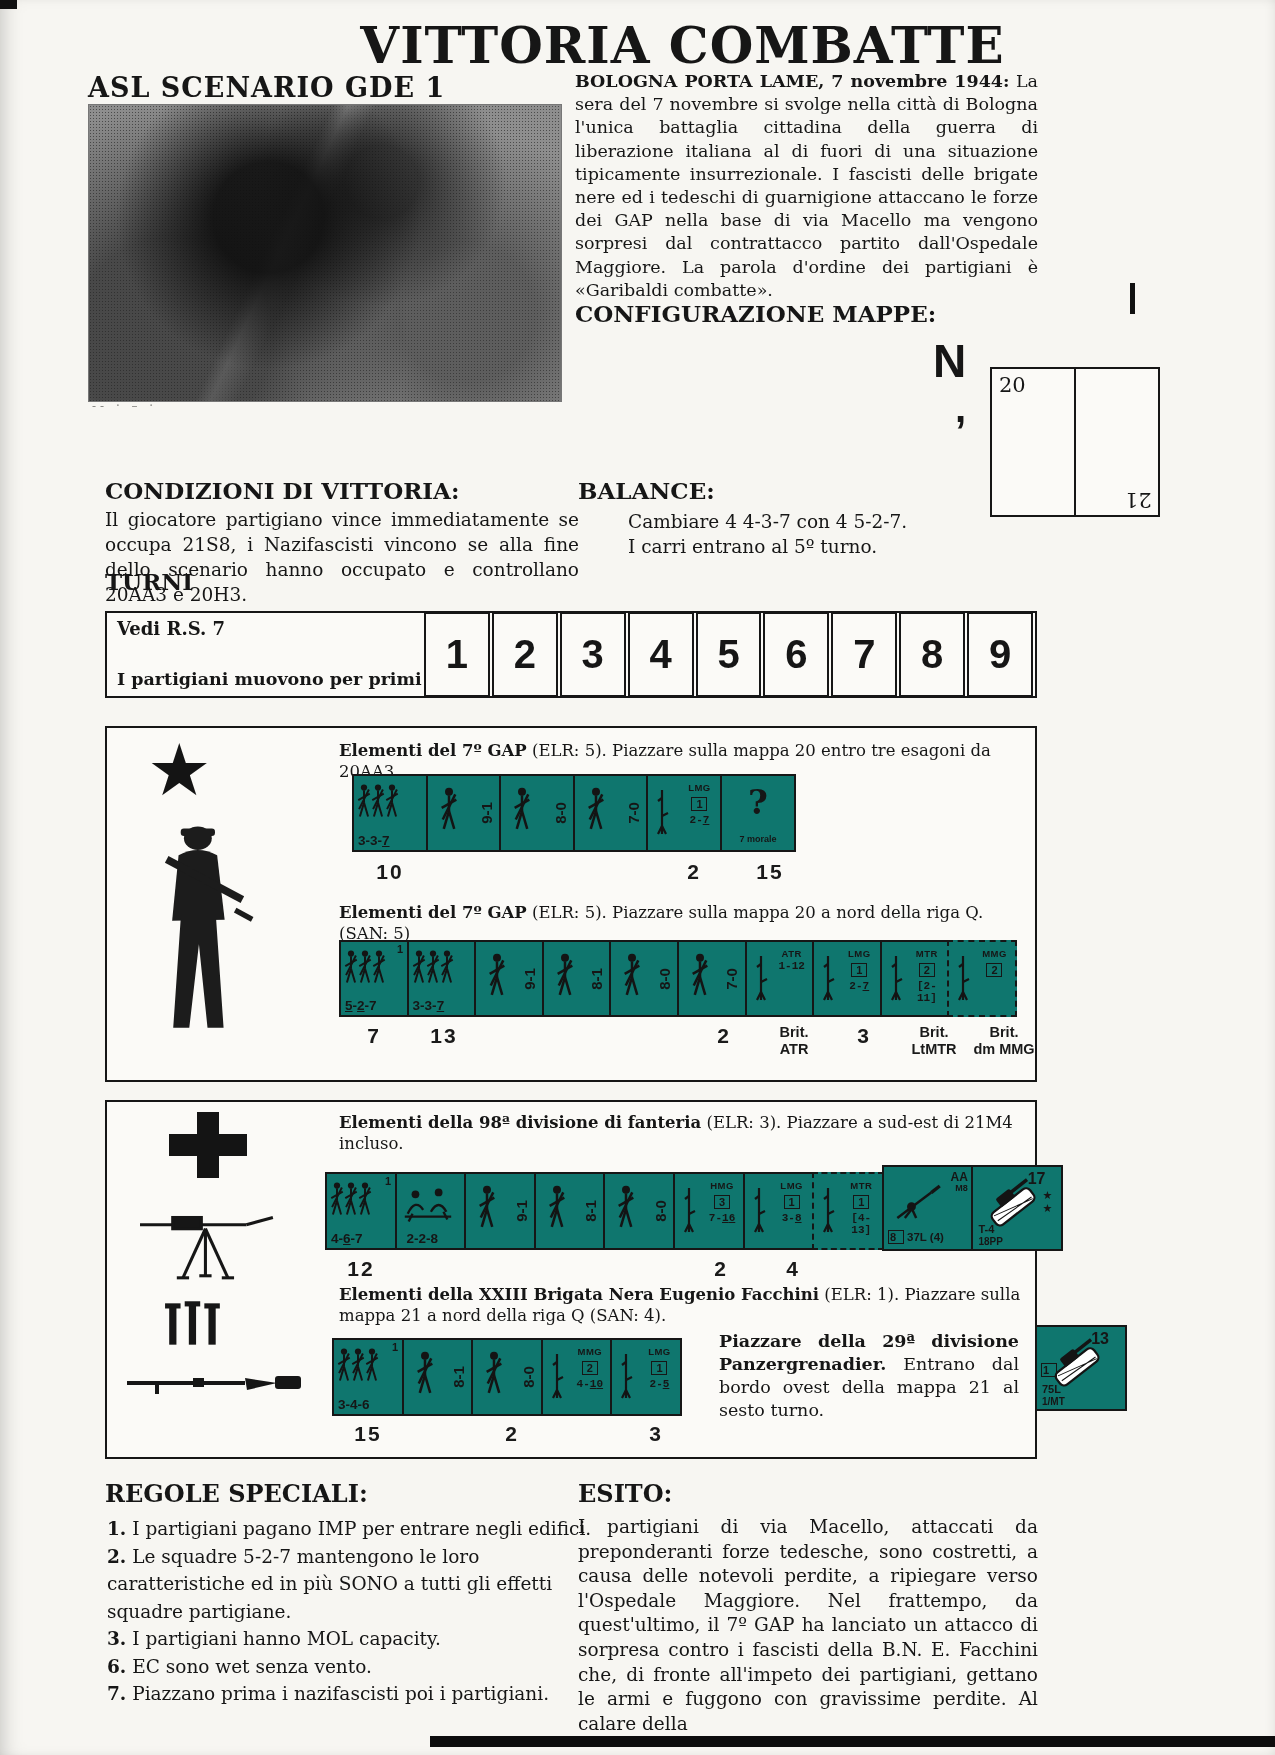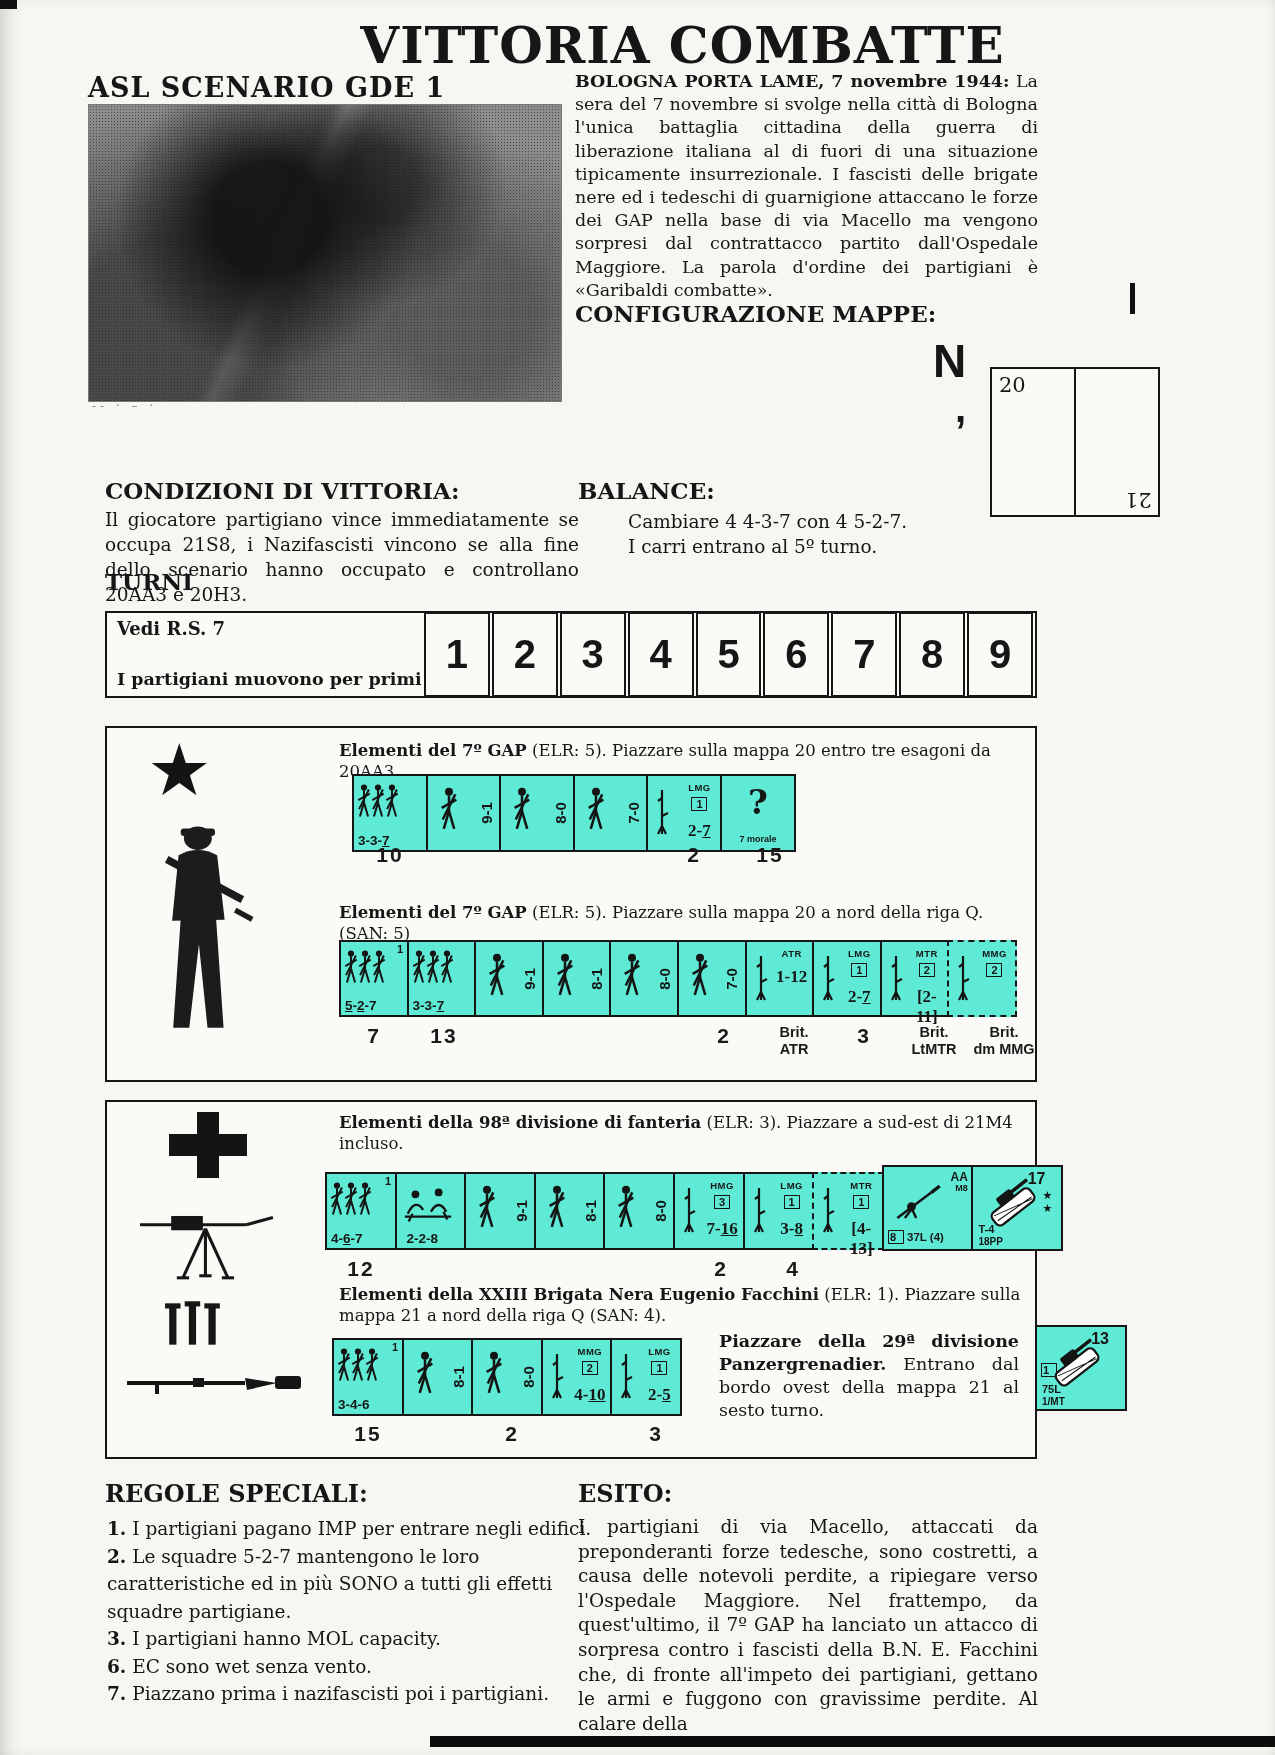--- a/index.html
+++ b/index.html
@@ -58,21 +58,21 @@
   .star-icon{position:absolute;left:40px;top:6px;font-size:72px;line-height:1;color:#141414;}
   .partisan{position:absolute;left:28px;top:92px;}
   .gcross{position:absolute;left:62px;top:10px;width:78px;height:66px;}
   .gcross:before{content:"";position:absolute;left:0;right:0;top:22px;height:22px;background:#141414;}
   .gcross:after{content:"";position:absolute;top:0;bottom:0;left:28px;width:22px;background:#141414;}
   .mgicon{position:absolute;left:24px;top:92px;}
   .shells{position:absolute;left:56px;top:196px;}
   .rifleicon{position:absolute;left:16px;top:266px;}
 
   .crow{position:absolute;display:flex;align-items:flex-start;}
-  .ccell{position:relative;background:#5eead4;border:2.4px solid #161616;margin-right:-2.4px;box-sizing:border-box;flex:none;}
+  .ccell{position:relative;background:#0f766e;border:2.4px solid #161616;margin-right:-2.4px;box-sizing:border-box;flex:none;}
   .ccell.dashed{border-style:dashed;border-width:2px;}
   .crow-counts{position:absolute;display:flex;}
   .ccount{display:inline-block;text-align:center;font-family:"Liberation Sans",sans-serif;font-weight:bold;
           font-size:21px;letter-spacing:2px;color:#1a1a1a;flex:none;}
   .ccount.small{font-size:14.5px;letter-spacing:0;line-height:1.15;}
 
   .figs{position:absolute;left:3px;top:7px;white-space:nowrap;}
   .figs svg{margin:0 -3px;}
   .sup{position:absolute;top:1px;right:4px;font-size:11px;font-weight:bold;font-family:"Liberation Sans",sans-serif;}
   .sval{position:absolute;left:4px;bottom:2px;font-family:"Liberation Sans",sans-serif;font-weight:bold;font-size:13.5px;}
@@ -80,21 +80,21 @@
   .lwrap{position:absolute;inset:0;}
   .lwrap svg{position:absolute;left:8px;top:10px;}
   .lval{position:absolute;right:2px;top:50%;transform:translateY(-50%) rotate(-90deg);
         font-family:"Liberation Sans",sans-serif;font-weight:bold;font-size:15px;}
   .wwrap{position:absolute;inset:0;}
   .wwrap .gunv{position:absolute;left:6px;top:10px;}
   .wright{position:absolute;right:4px;top:6px;width:34px;text-align:center;}
   .wlabel{display:block;font-family:"Liberation Sans",sans-serif;font-weight:bold;font-size:9.5px;letter-spacing:.5px;}
   .wbox{display:inline-block;border:1.6px solid #161616;font-family:"Liberation Sans",sans-serif;font-weight:bold;
         font-size:11px;line-height:12px;min-width:12px;padding:0 1px;margin:2px 0;}
-  .wval{display:block;font-family:Liberation Serif, serif;font-weight:bold;font-size:17px;margin-top:8px;}
+  .wval{display:block;font-family:Liberation Mono, monospace;font-weight:bold;font-size:11px;margin-top:1px;}
   .q{position:absolute;left:0;right:0;top:6px;text-align:center;font-size:34px;font-weight:bold;font-family:"DejaVu Serif",serif;}
   .qsub{position:absolute;left:0;right:0;bottom:6px;text-align:center;font-size:9px;font-weight:bold;
         font-family:"Liberation Sans",sans-serif;}
   .gtop{position:absolute;right:4px;top:3px;font-size:12px;font-weight:bold;font-family:"Liberation Sans",sans-serif;}
   .gmid{position:absolute;right:4px;top:16px;font-size:9px;font-weight:bold;font-family:"Liberation Sans",sans-serif;}
   .gbot{position:absolute;left:4px;bottom:3px;font-size:11.5px;font-weight:bold;font-family:"Liberation Sans",sans-serif;}
   .gun-svg{position:absolute;left:2px;top:10px;}
   .vtop{position:absolute;right:16px;top:3px;font-size:16px;font-weight:bold;font-family:"Liberation Sans",sans-serif;}
   .vstars{position:absolute;right:7px;top:22px;font-size:11px;letter-spacing:1px;line-height:13px;width:12px;}
   .vbox{position:absolute;left:4px;top:34px;}
@@ -271,21 +271,21 @@
               </g>
             </svg>
             <div class="wright"><span class="wlabel">LMG</span><span class="wbox">1</span><span class="wval">2-<u>7</u></span></div>
           </div>
         </div>
         <div class="ccell" style="width:76px;height:78px;">
           <div class="q">?</div>
           <div class="qsub">7 morale</div>
         </div>
       </div>
-    <div class="crow-counts" style="left:245px;top:115px;">
+    <div class="crow-counts" style="left:245px;top:132px;">
         <span class="ccount" style="width:76px">10</span>
         <span class="ccount" style="width:76px"></span>
         <span class="ccount" style="width:76px"></span>
         <span class="ccount" style="width:76px"></span>
         <span class="ccount" style="width:76px">2</span>
         <span class="ccount" style="width:76px">15</span>
       </div>
     <div class="rowheader" style="left:232px;top:174px;width:690px;"><b>Elementi del 7º GAP</b><span> (ELR: 5). Piazzare sulla mappa 20 a nord della riga Q. (SAN: 5)</span></div>
     <div class="crow" style="left:232px;top:212px;">
         <div class="ccell" style="width:70px;height:77px;">

